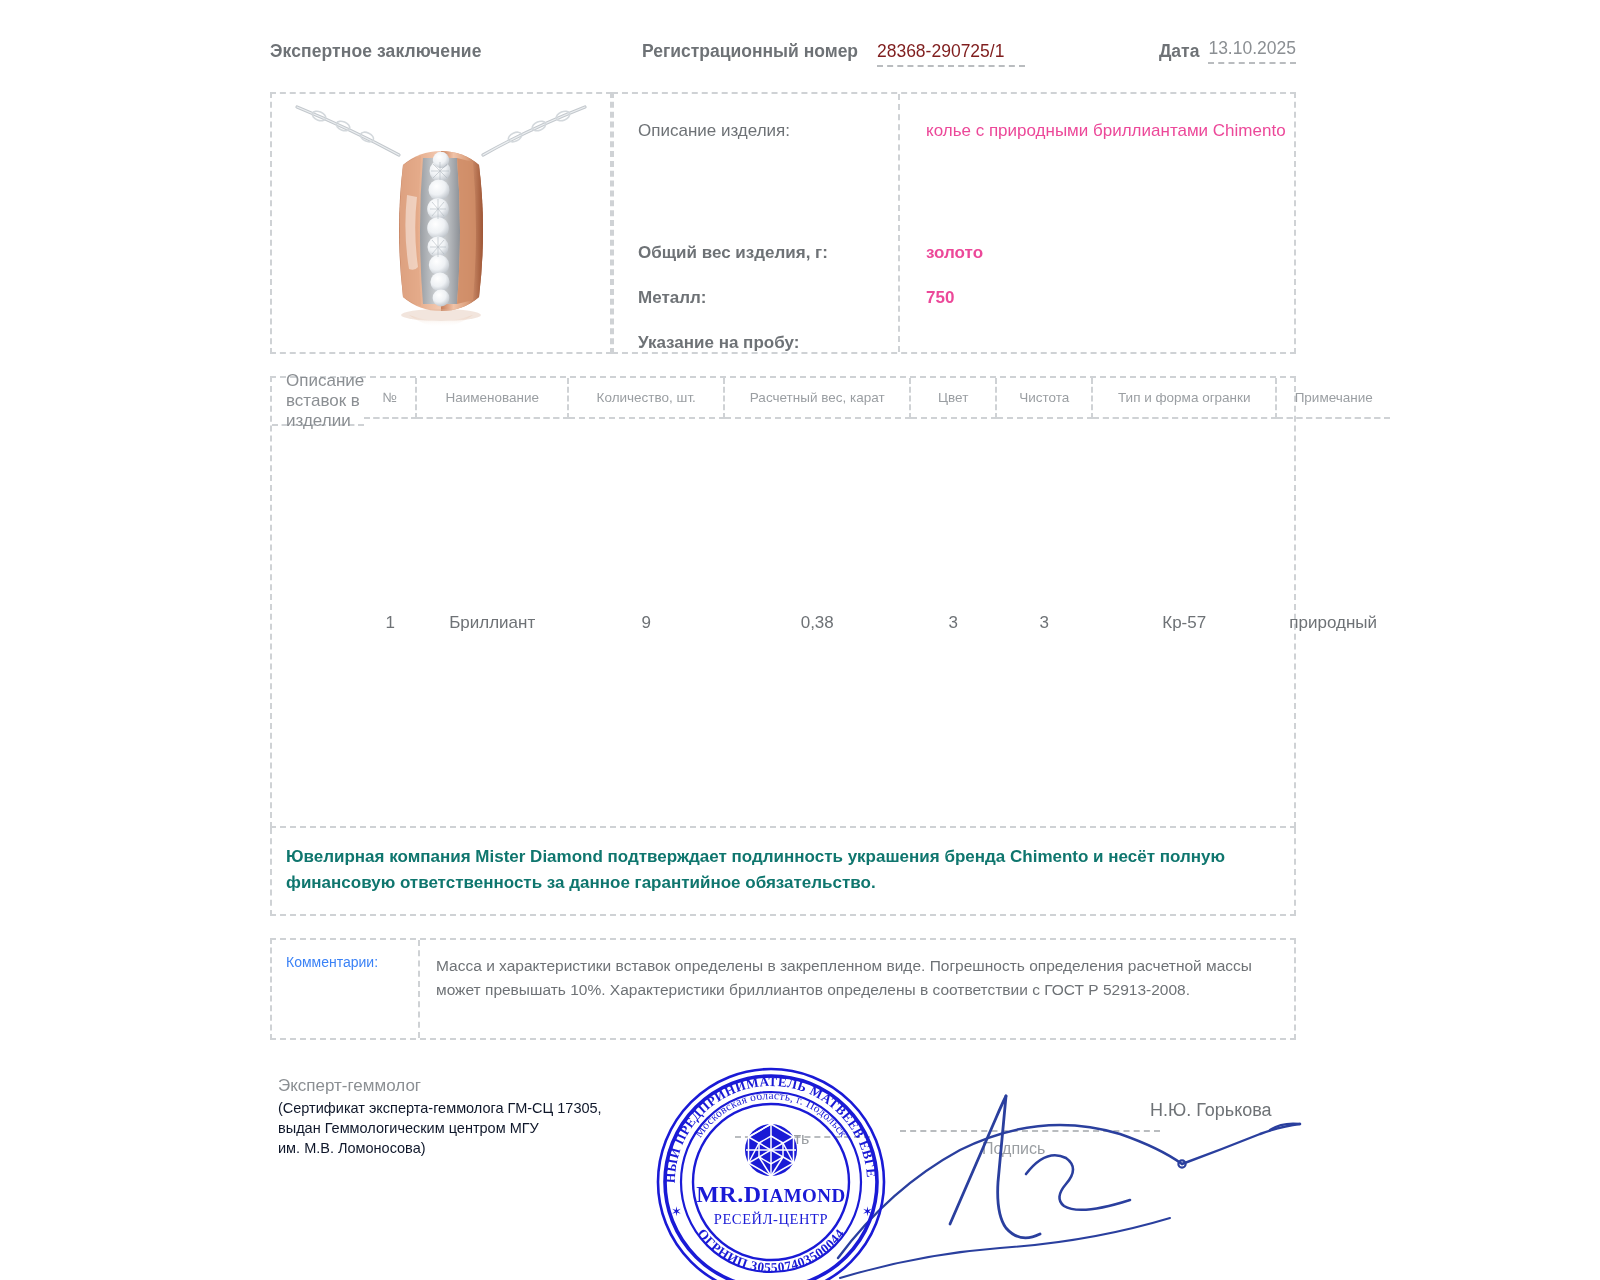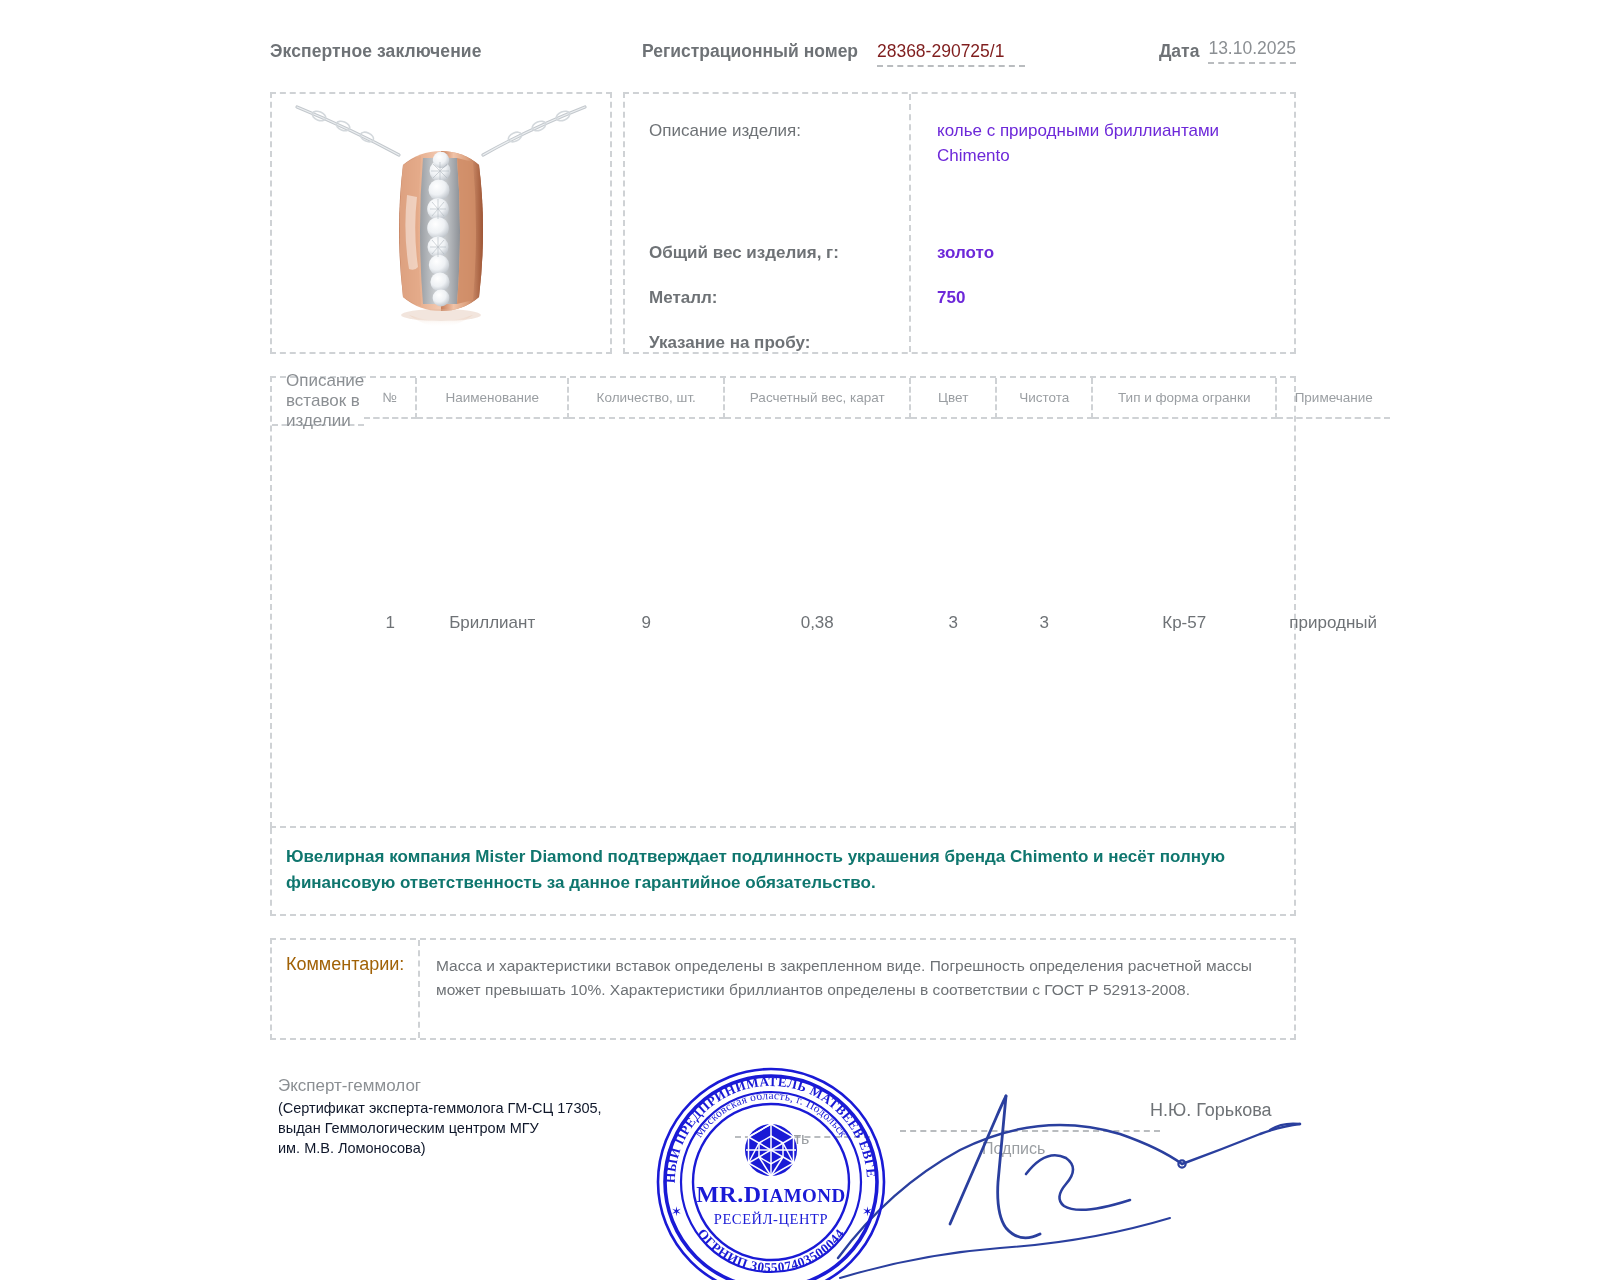--- a/index.html
+++ b/index.html
@@ -56,21 +56,21 @@
     margin-right: 9px;
   }
   .date-value {
     color: #8b8f93;
     border-bottom: 2px dashed #b9bcbf;
     padding-bottom: 3px;
     display: inline-block;
   }
 
   
-  .top-row { display: flex; gap: 11px; }
+  .top-row { display: flex; }
   .photo-cell {
     width: 342px; height: 262px;
     border: 2px dashed #cfd2d5;
     display: flex; align-items: center; justify-content: center;
     background: #fff;
     overflow: hidden;
   }
   .specs-cell {
     flex: 1; height: 262px;
     border: 2px dashed #cfd2d5;
@@ -81,21 +81,21 @@
     width: 286px;
     border-right: 2px dashed #cfd2d5;
     padding: 24px 0 0 24px;
   }
   .specs-values { flex: 1; padding: 24px 0 0 26px; }
   .spec-label, .spec-value {
     color: #6e7276;
     font-size: 17px;
     line-height: 25px;
   }
-  .spec-value { color: #6d28d9; }
+  .spec-value { color: #ec4899; }
   .sp-desc { height: 122px; }
   .sp-row  { height: 45px; font-weight: bold; }
 
   
   .inserts-box {
     margin-top: 22px;
     border: 2px dashed #cfd2d5;
     height: 452px;
     display: flex;
     flex-direction: row;
@@ -157,22 +157,22 @@
   .comments-box {
     margin-top: 22px;
     border: 2px dashed #cfd2d5;
     height: 102px;
     display: flex;
   }
   .comments-label {
     width: 148px;
     border-right: 2px dashed #cfd2d5;
     padding: 14px 0 0 14px;
-    color: #a16207;
-    font-size: 18px;
+    color: #3b82f6;
+    font-size: 14px;
   }
   .comments-text {
     flex: 1;
     padding: 14px 14px 0 16px;
     color: #6e7276;
     font-size: 15.5px;
     line-height: 24px;
   }
 
   

